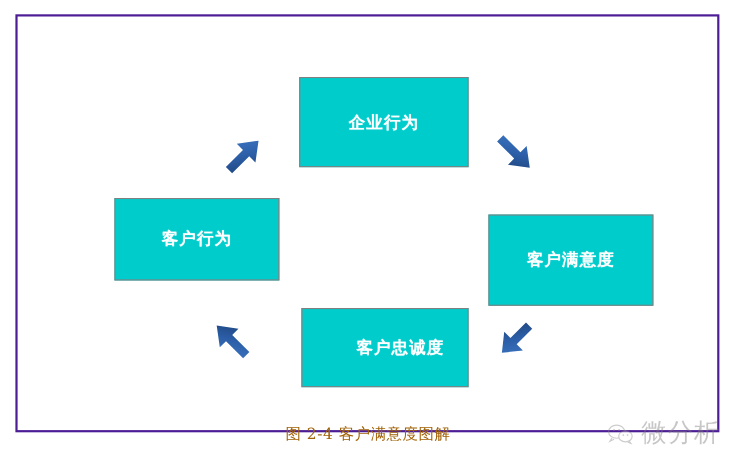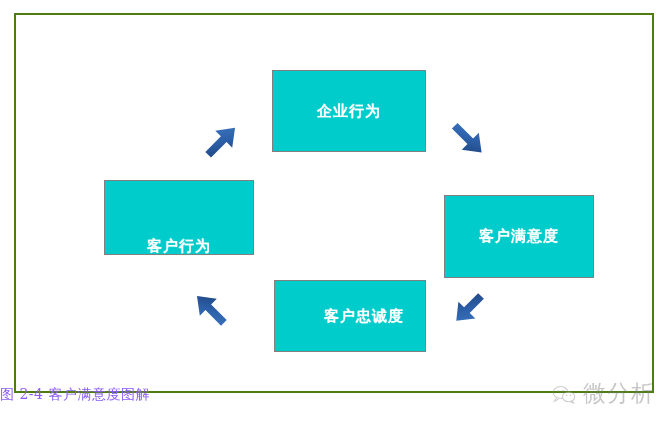--- a/index.html
+++ b/index.html
@@ -23,21 +23,21 @@
     background: #ffffff;
   }
 
   
   #diagram-frame {
     position: absolute;
     left: 14px;
     top: 13px;
     width: 640px;
     height: 380px;
-    border: 2px solid #4d7c0f;
+    border: 2px solid #4c1d95;
     background: #ffffff;
     box-sizing: border-box;
   }
 
   
   .proc-box {
     position: absolute;
     box-sizing: border-box;
     border: 1px solid #808080;
     display: flex;
@@ -50,45 +50,45 @@
     font-size: 15px;
     letter-spacing: 1px;
     line-height: 1;
     white-space: nowrap;
     text-shadow: 0 0 1px rgba(255,255,255,0.6);
   }
 
   #box-top    { left: 256px; top: 55px;  width: 154px; height: 82px; }
   #box-right  { left: 428px; top: 180px; width: 150px; height: 83px; }
   #box-bottom { left: 258px; top: 265px; width: 152px; height: 72px; padding-left: 28px; }
-  #box-left   { left: 88px;  top: 165px; width: 150px; height: 75px; align-items: flex-end; }
+  #box-left   { left: 88px;  top: 165px; width: 150px; height: 75px; }
 
   
   .arrow-wrap {
     position: absolute;
     width: 70px;
     height: 70px;
   }
   .arrow-wrap svg { display: block; width: 100%; height: 100%; }
 
   #arrow-nw-up  { left: 160px; top: 92px; }
   #arrow-ne-dn  { left: 420px; top: 92px; }
   #arrow-sw-up  { left: 158px; top: 258px; }
   #arrow-se-dn  { left: 418px; top: 258px; }
 
   
   #figure-caption {
     position: absolute;
     left: 0;
     top: 386px;
     width: 669px;
-    text-align: left;
+    text-align: center;
     font-family: "DejaVu Serif", "Liberation Serif", serif;
     font-size: 14px;
-    color: #8b5cf6;
+    color: #a16207;
     letter-spacing: 0.5px;
   }
 
   
   #watermark {
     position: absolute;
     right: 14px;
     top: 378px;
     display: flex;
     align-items: center;

